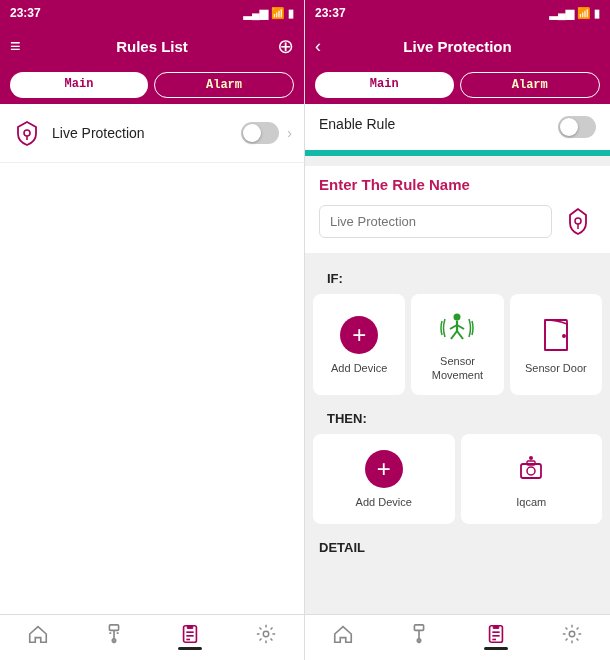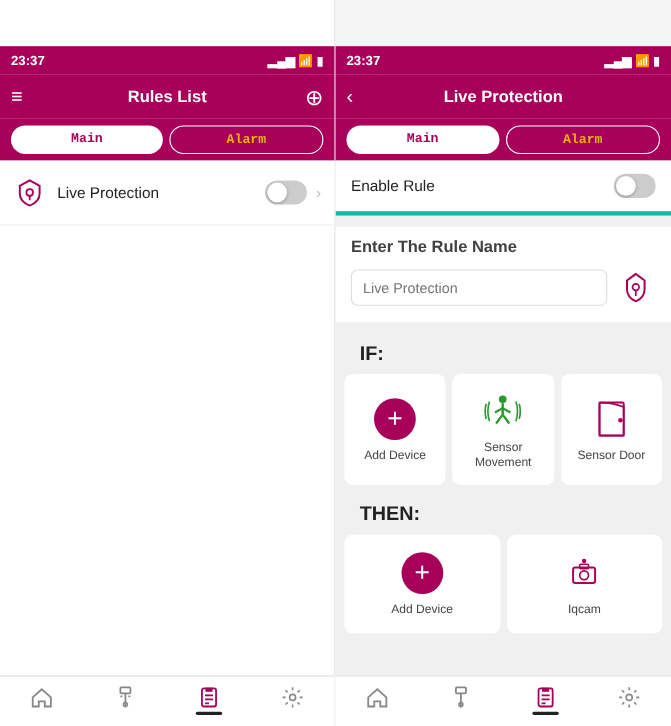--- a/index.html
+++ b/index.html
@@ -35,21 +35,20 @@
     .status-bar {
       background: #a8005a;
       color: #fff;
       font-size: 11px;
       font-weight: 600;
       display: flex;
       align-items: center;
       justify-content: space-between;
       padding: 4px 10px;
       height: 26px;
-      margin-top: 42px;
     }
     .status-bar .time { font-weight: 700; font-size: 12px; }
     .status-bar .icons { display: flex; align-items: center; gap: 3px; }
 
     
     .header {
       background: #a8005a;
       color: #fff;
       display: flex;
       align-items: center;
@@ -94,21 +93,21 @@
       font-weight: 600;
       cursor: pointer;
       font-family: Liberation Mono, monospace;
     }
     .tab.active {
       background: #fff;
       color: #a8005a;
     }
     .tab.inactive {
       background: transparent;
-      color: #eab308;
+      color: #fef9c3;
       border: 1.5px solid #fff;
     }
 
     
     .list-item {
       display: flex;
       align-items: center;
       padding: 14px 12px;
       background: #fff;
       border-bottom: 1px solid #eee;
@@ -191,24 +190,24 @@
     .rule-content {
       flex: 1;
       background: #f0f0f0;
       overflow-y: auto;
       padding-bottom: 10px;
     }
 
     .enable-rule-row {
       background: #fff;
       display: flex;
-      align-items: center;
+      align-items: flex-start;
       justify-content: space-between;
       padding: 12px 14px;
-      border-bottom: 4px solid #14b8a6;
+      border-bottom: 6px solid #14b8a6;
       margin-bottom: 10px;
     }
     .enable-rule-label {
       font-size: 14px;
       color: #222;
     }
     .toggle-on {
       width: 38px;
       height: 22px;
       border-radius: 11px;
@@ -221,35 +220,35 @@
       height: 18px;
       border-radius: 50%;
       background: #fff;
       position: absolute;
       top: 2px;
       left: 2px;
       box-shadow: 0 1px 3px rgba(0,0,0,0.3);
     }
 
     .section-title {
-      font-size: 18px;
+      font-size: 13px;
       font-weight: 700;
       color: #222;
       padding: 8px 14px 6px;
     }
 
     .enter-rule-section {
       background: #fff;
       padding: 10px 14px 14px;
       margin-bottom: 10px;
     }
     .enter-rule-title {
       font-size: 15px;
       font-weight: 600;
-      color: #404040;
+      color: #be185d;
       margin-bottom: 10px;
     }
     .rule-name-row {
       display: flex;
       align-items: center;
       gap: 8px;
     }
     .rule-name-input {
       flex: 1;
       border: 1px solid #ddd;
@@ -541,20 +540,23 @@
 
               <circle cx="19" cy="8" r="2" fill="#a8005a"></circle>
             </svg>
           </div>
           <span class="card-label">Iqcam</span>
         </div>
 
       </div>
     </div>
 
+    <div class="detail-section">
+      <div class="detail-title">DETAIL</div>
+    </div>
 
   </div>
 
   <div class="bottom-nav">
     <div class="bottom-nav-item">
       <span class="nav-icon">
         <svg width="22" height="22" viewBox="0 0 24 24" fill="none" stroke="#888" stroke-width="1.8">
           <path d="M3 12L12 4L21 12V21H15V16H9V21H3V12Z"></path>
         </svg>
       </span>

